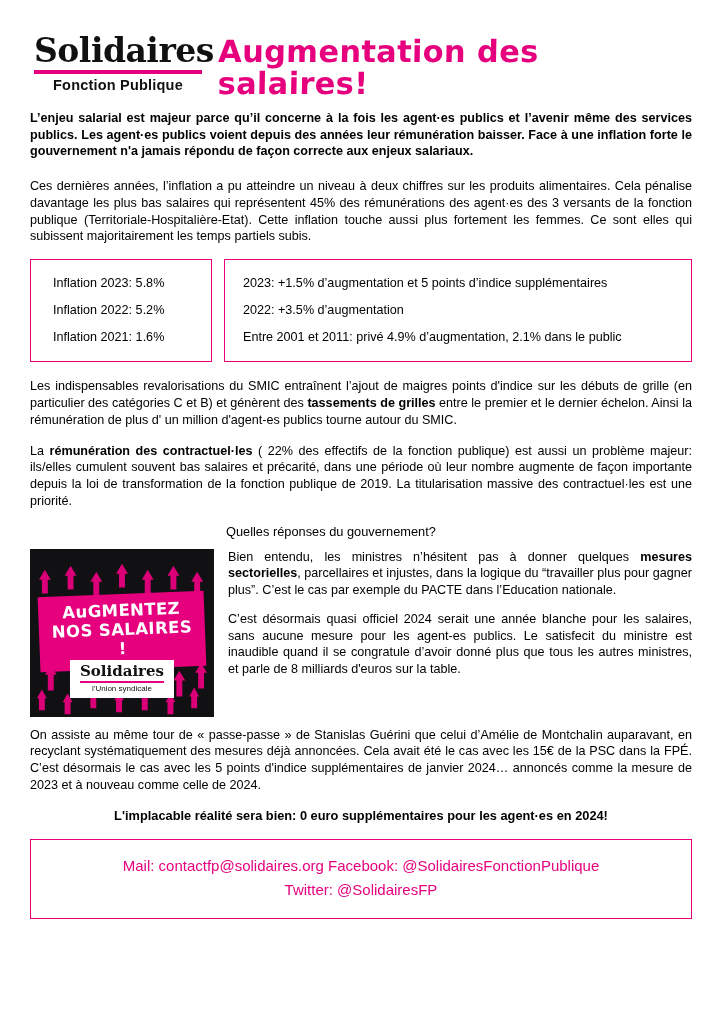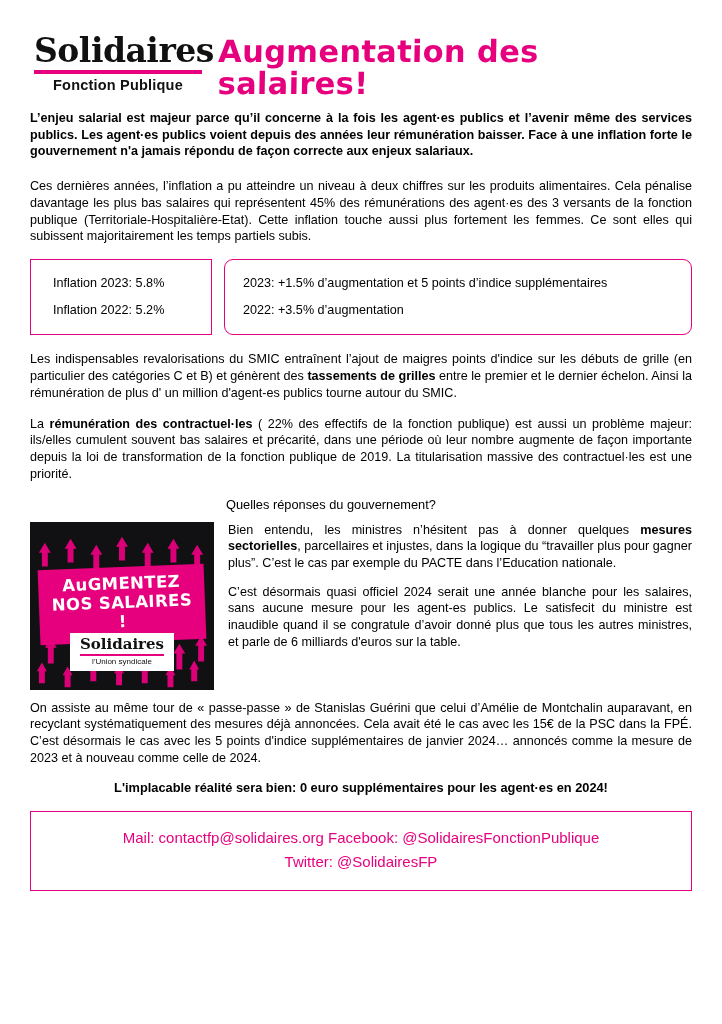--- a/index.html
+++ b/index.html
@@ -91,21 +91,20 @@
   }
   .box {
     border: 1.6px solid #e6007e;
     padding: 10px 14px;
   }
   .box-left {
     flex: 0 0 182px;
   }
   .box-right {
     flex: 1 1 auto;
-    border-radius: 9px;
   }
   .box-line {
     font-size: 12.6px;
     font-weight: normal;
     line-height: 1.2;
     padding: 6px 0 6px 8px;
   }
   .box-right .box-line { padding-left: 4px; }
 
   
@@ -221,24 +220,26 @@
   <div class="content">
 
     <p class="lead">L’enjeu salarial est majeur parce qu’il concerne à la fois les agent·es publics et l’avenir même des services publics. Les agent·es publics voient depuis des années leur rémunération baisser. Face à une inflation forte le gouvernement n'a jamais répondu de façon correcte aux enjeux salariaux.</p>
 
     <p>Ces dernières années, l’inflation a pu atteindre un niveau à deux chiffres sur les produits alimentaires. Cela pénalise davantage les plus bas salaires qui représentent 45% des rémunérations des agent·es des 3 versants de la fonction publique (Territoriale-Hospitalière-Etat). Cette inflation touche aussi plus fortement les femmes. Ce sont elles qui subissent majoritairement les temps partiels subis.</p>
 
     <div class="boxes">
       <div class="box box-left">
         <div class="box-line">Inflation 2023: 5.8%</div>
         <div class="box-line">Inflation 2022: 5.2%</div>
+        <div class="box-line">Inflation 2021: 1.6%</div>
       </div>
       <div class="box box-right">
         <div class="box-line">2023: +1.5% d’augmentation et 5 points d’indice supplémentaires</div>
         <div class="box-line">2022: +3.5% d’augmentation</div>
+        <div class="box-line">Entre 2001 et 2011: privé 4.9% d’augmentation, 2.1% dans le public</div>
       </div>
     </div>
 
     <p><span>Les indispensables revalorisations du SMIC entraînent l’ajout de maigres points d'indice sur les débuts  de grille (en particulier des catégories C et B) et génèrent des </span><b>tassements de grilles</b><span> entre le premier et le dernier échelon. Ainsi  la rémunération de plus d' un million d'agent-es publics tourne autour du SMIC.</span></p>
 
     <p><span>La </span><b>rémunération des contractuel·les</b><span> ( 22% des effectifs de la fonction publique) est aussi un problème majeur: ils/elles cumulent souvent bas salaires et précarité, dans une période où leur nombre augmente de façon importante depuis la loi de transformation de la fonction publique de 2019. La titularisation massive des contractuel·les est une priorité.</span></p>
 
     <div class="subhead">Quelles réponses du gouvernement?</div>
 
     <div class="media-row">
@@ -280,21 +281,21 @@
         </div>
         <div class="plogo">
           <div class="pw">Solidaires</div>
           <div class="prule"></div>
           <div class="ps">l'Union syndicale</div>
         </div>
       </div>
 
       <div class="media-text">
         <p><span>Bien entendu, les ministres n’hésitent pas à donner quelques </span><b>mesures sectorielles</b><span>, parcellaires et injustes, dans la logique du “travailler plus pour gagner plus”. C’est le cas par exemple du PACTE dans l’Education nationale.</span></p>
-        <p>C’est désormais quasi officiel 2024 serait une année blanche pour les salaires, sans aucune mesure pour les agent-es publics. Le satisfecit du ministre est inaudible quand il se congratule d’avoir donné plus que tous les autres ministres, et parle de  6 milliards d'euros sur la table.</p>
+        <p>C’est désormais quasi officiel 2024 serait une année blanche pour les salaires, sans aucune mesure pour les agent-es publics. Le satisfecit du ministre est inaudible quand il se congratule d’avoir donné plus que tous les autres ministres, et parle de  8 milliards d'euros sur la table.</p>
       </div>
     </div>
 
     <p>On assiste au même tour de « passe-passe » de Stanislas Guérini que celui d’Amélie de Montchalin auparavant, en recyclant systématiquement des mesures déjà annoncées. Cela avait été le cas avec les 15€ de la PSC dans la FPÉ. C’est désormais le cas avec les 5 points d'indice supplémentaires de janvier 2024… annoncés comme la mesure de 2023 et à nouveau comme celle de 2024.</p>
 
     <div class="closing">L'implacable réalité sera bien: 0 euro supplémentaires pour les agent·es en 2024!</div>
   </div>
 
   <div class="contact">
     <div>Mail: contactfp@solidaires.org Facebook: @SolidairesFonctionPublique</div>

